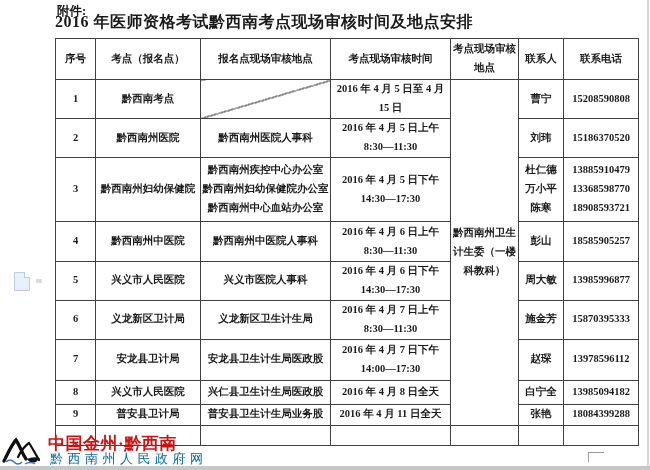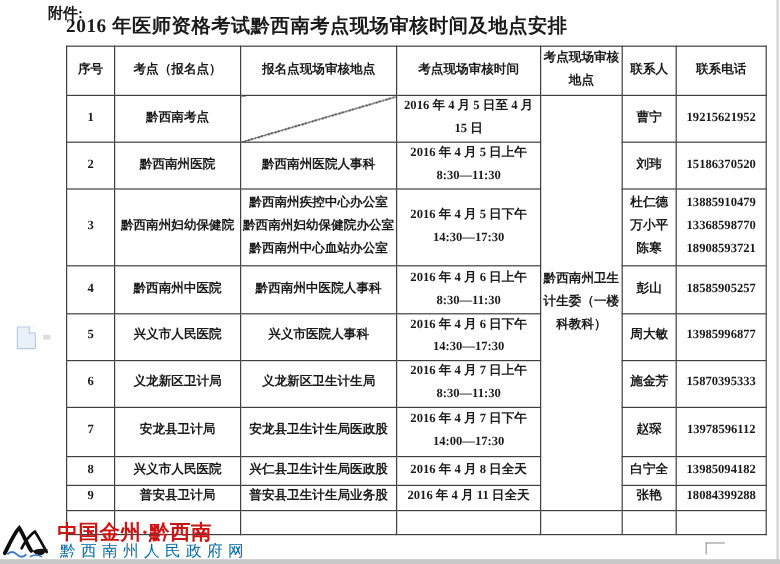--- a/index.html
+++ b/index.html
@@ -1,18 +1,18 @@
 <!DOCTYPE html>
 <html><head>
 <meta charset="utf-8">
 <style>
   html,body{margin:0;padding:0;background:#fff;}
   .page{position:relative;width:650px;height:470px;background:#ffffff;overflow:hidden;
         font-family:"Liberation Serif","DejaVu Serif",serif;color:#1a1a1a;}
-  .attachment{position:absolute;left:40px;top:3px;font-size:12.5px;font-weight:bold;}
+  .attachment{position:absolute;left:57px;top:3px;font-size:12.5px;font-weight:bold;}
   .title{position:absolute;left:55px;top:12px;width:583px;
          font-size:16px;font-weight:bold;letter-spacing:.5px;}
   table.review{position:absolute;left:55px;top:38px;width:583px;border-collapse:collapse;table-layout:fixed;}
   table.review td{border:1px solid #404040;text-align:center;vertical-align:middle;
       font-size:10.5px;font-weight:bold;line-height:1.8;padding:0 1px;
       white-space:pre-line;overflow:hidden;}
   tr.rh{height:41px} tr.r1{height:39px} tr.r2{height:39px} tr.r3{height:64px}
   tr.r4{height:40px} tr.r5{height:38px} tr.r6{height:39px} tr.r7{height:41px}
   tr.r8{height:24px} tr.r9{height:21px} tr.r10{height:20px}
   td.diag{background:linear-gradient(to bottom right,
@@ -61,21 +61,21 @@
       <td>联系人</td>
       <td>联系电话</td>
     </tr>
     <tr class="r1">
       <td>1</td>
       <td>黔西南考点</td>
       <td class="diag"></td>
       <td>2016 年 4 月 5 日至 4 月 15 日</td>
       <td rowspan="9">黔西南州卫生计生委（一楼科教科）</td>
       <td>曹宁</td>
-      <td>19215621952</td>
+      <td>15208590808</td>
     </tr>
     <tr class="r2">
       <td>2</td>
       <td>黔西南州医院</td>
       <td>黔西南州医院人事科</td>
       <td>2016 年 4 月 5 日上午
 8:30—11:30</td>
       <td>刘玮</td>
       <td>15186370520</td>
     </tr>

